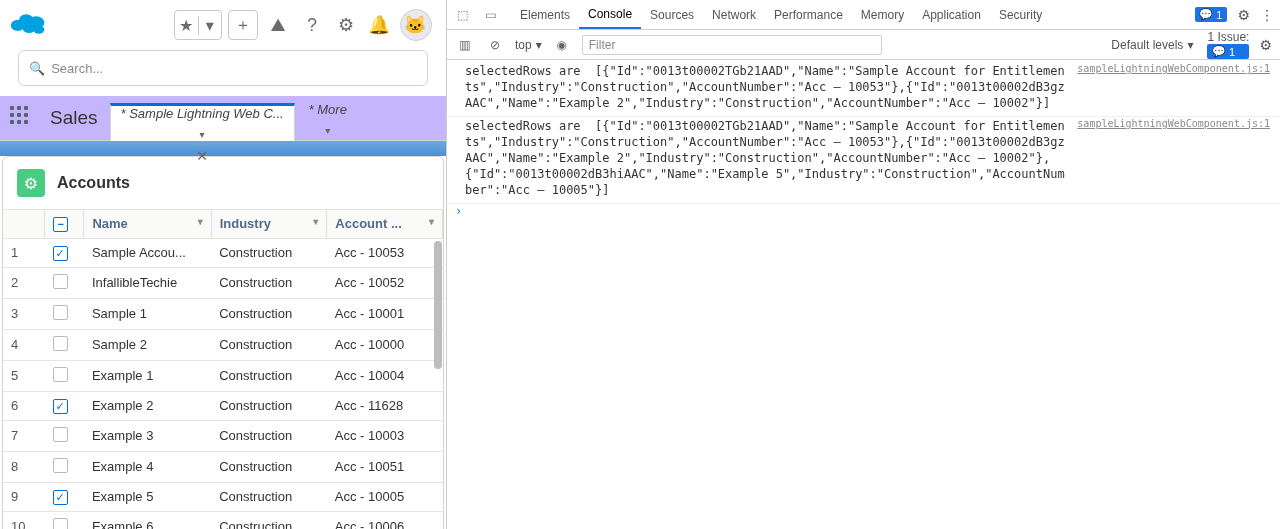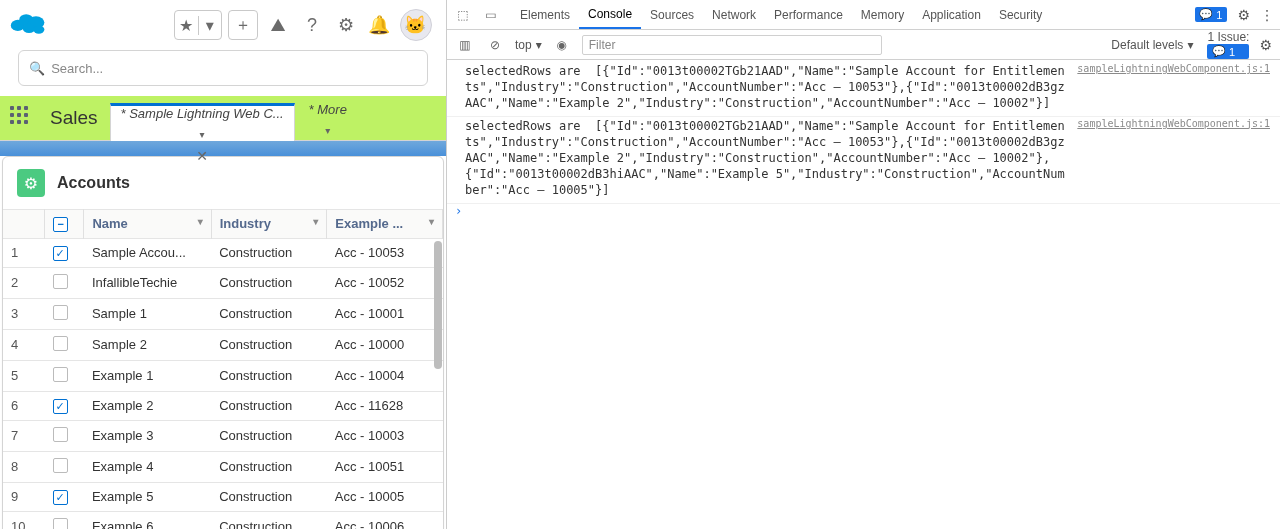--- a/index.html
+++ b/index.html
@@ -16,21 +16,21 @@
 .sf-icon-plain { width: 28px; height: 28px; display: flex; align-items: center; justify-content: center; color: #6b6b6b; font-size: 18px; }
 .sf-double { width: 48px; display: flex; }
 .sf-double .half { flex:1; display:flex; align-items:center; justify-content:center; }
 .sf-double .half:first-child { border-right:1px solid #c9c9c9; }
 .sf-avatar { width: 32px; height: 32px; border-radius: 50%; background: #e8e8ef; border:1px solid #d0d0d8; display:flex; align-items:center; justify-content:center; font-size:18px; }
 
 .search-wrap { padding: 0 18px; }
 .search-box { height: 36px; border: 1px solid #d4d4d4; border-radius: 6px; display: flex; align-items: center; padding: 0 10px; color: #888; background: #fff; }
 .search-box .mag { margin-right: 6px; }
 
-.navbar { height: 45px; margin-top: 10px; display: flex; align-items: flex-end; border-bottom: 1px solid #d4d4d4; padding-left: 10px; gap: 4px; background:#bef264; }
+.navbar { height: 45px; margin-top: 10px; display: flex; align-items: flex-end; border-bottom: 1px solid #d4d4d4; padding-left: 10px; gap: 4px; background:#c4b5fd; }
 .app-launcher { width: 24px; height: 24px; display: grid; grid-template-columns: repeat(3,4px); grid-template-rows: repeat(3,4px); gap: 3px; align-self: center; }
 .app-launcher span { background: #5a6172; border-radius:1px; }
 .app-name { font-size: 19px; align-self: center; margin-left: 12px; margin-right: 8px; font-weight: 400; }
 .navtab { height: 38px; padding: 0 10px; display: flex; align-items: center; gap: 8px; font-size: 13px; color: #444; position: relative; flex-direction: column; }
 .navtab.active { border-top: 3px solid #0070d2; border-left:1px solid #d4d4d4; border-right:1px solid #d4d4d4; margin-bottom:-1px; background:#fff; }
 .navtab .close { font-size: 14px; color:#666; }
 .navtab .chev { font-size:10px; color:#666; }
 .more { font-style: italic; }
 
 .blue-band { height: 15px; background: linear-gradient(#6fa8dc,#4a90d9); }
@@ -151,21 +151,21 @@
         <div class="card-title">Accounts</div>
       </div>
       <div class="table-wrap">
         <table class="table">
           <thead>
             <tr>
               <th class="col-num"></th>
               <th class="col-cb"><span class="cb ind">−</span></th>
               <th class="col-name"><span>Name</span><span class="sort">▾</span></th>
               <th class="col-ind"><span>Industry</span><span class="sort">▾</span></th>
-              <th class="col-acc"><span>Example ...</span><span class="sort">▾</span></th>
+              <th class="col-acc"><span>Account ...</span><span class="sort">▾</span></th>
             </tr>
           </thead>
           <tbody id="rows">
               <tr>
                 <td class="col-num">1</td>
                 <td class="col-cb"><span class="cb checked">✓</span></td>
                 <td class="col-name">Sample Accou...</td>
                 <td class="col-ind">Construction</td>
                 <td class="col-acc">Acc - 10053</td>
               </tr>

